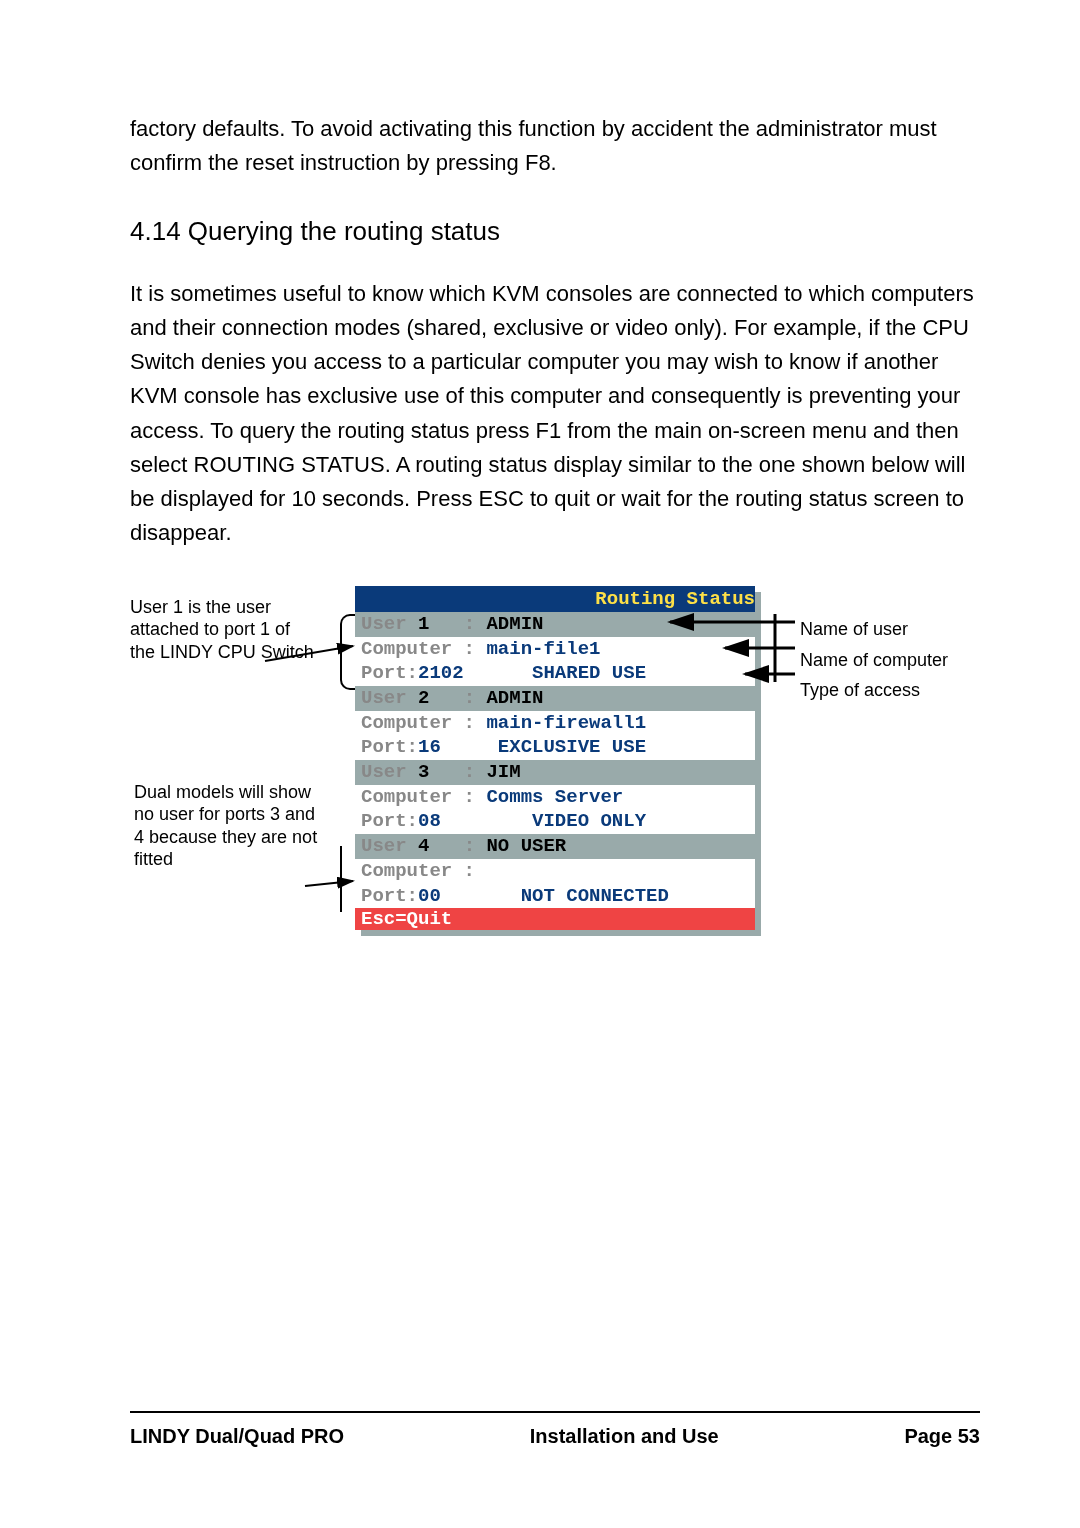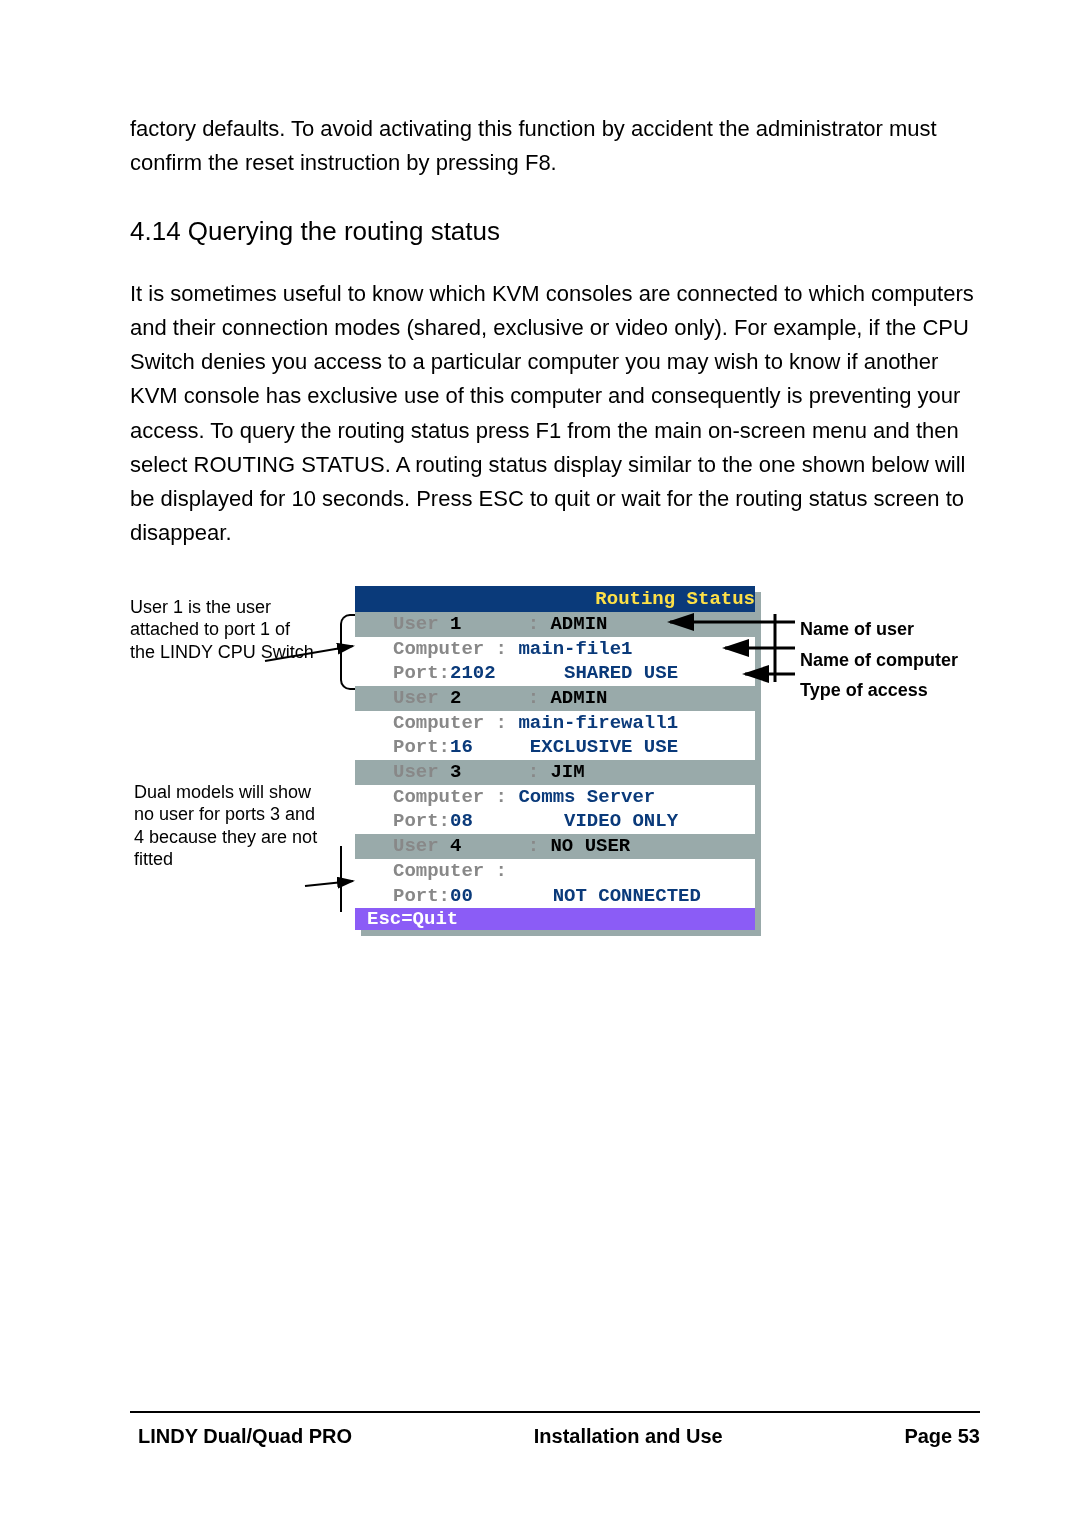--- a/index.html
+++ b/index.html
@@ -78,34 +78,33 @@
   .osd-user {
     background: #9aa;
     color: #000;
   }
   .osd-detail {
     background: #fff;
     color: #0a3a7a;
   }
   .osd-key {
     color: #888;
-    margin-left: 32px;
   }
   .osd-foot {
-    background: #8b5cf6;
+    background: #ef4444;
     color: #fff;
-    padding: 0 12px;
+    padding: 0 6px;
     white-space: pre;
   }
   .right-labels {
     position: absolute;
     left: 670px;
     top: 28px;
     font-size: 18px;
-    font-weight: bold;
+    font-weight: normal;
     line-height: 1.7;
   }
   svg.arrows {
     position: absolute;
     left: 0;
     top: 0;
     pointer-events: none;
   }
   .footer {
     position: absolute;
@@ -115,21 +114,20 @@
   }
   .footer-line {
     border-top: 2px solid #000;
     margin-bottom: 12px;
   }
   .footer-row {
     display: flex;
     justify-content: space-between;
     font-size: 20px;
     font-weight: bold;
-    margin-left: 8px;
   }
   
   .bracket {
     position: absolute;
     border: 2px solid #000;
     border-right: none;
     width: 14px;
     border-radius: 10px 0 0 10px;
     left: 210px;
   }

